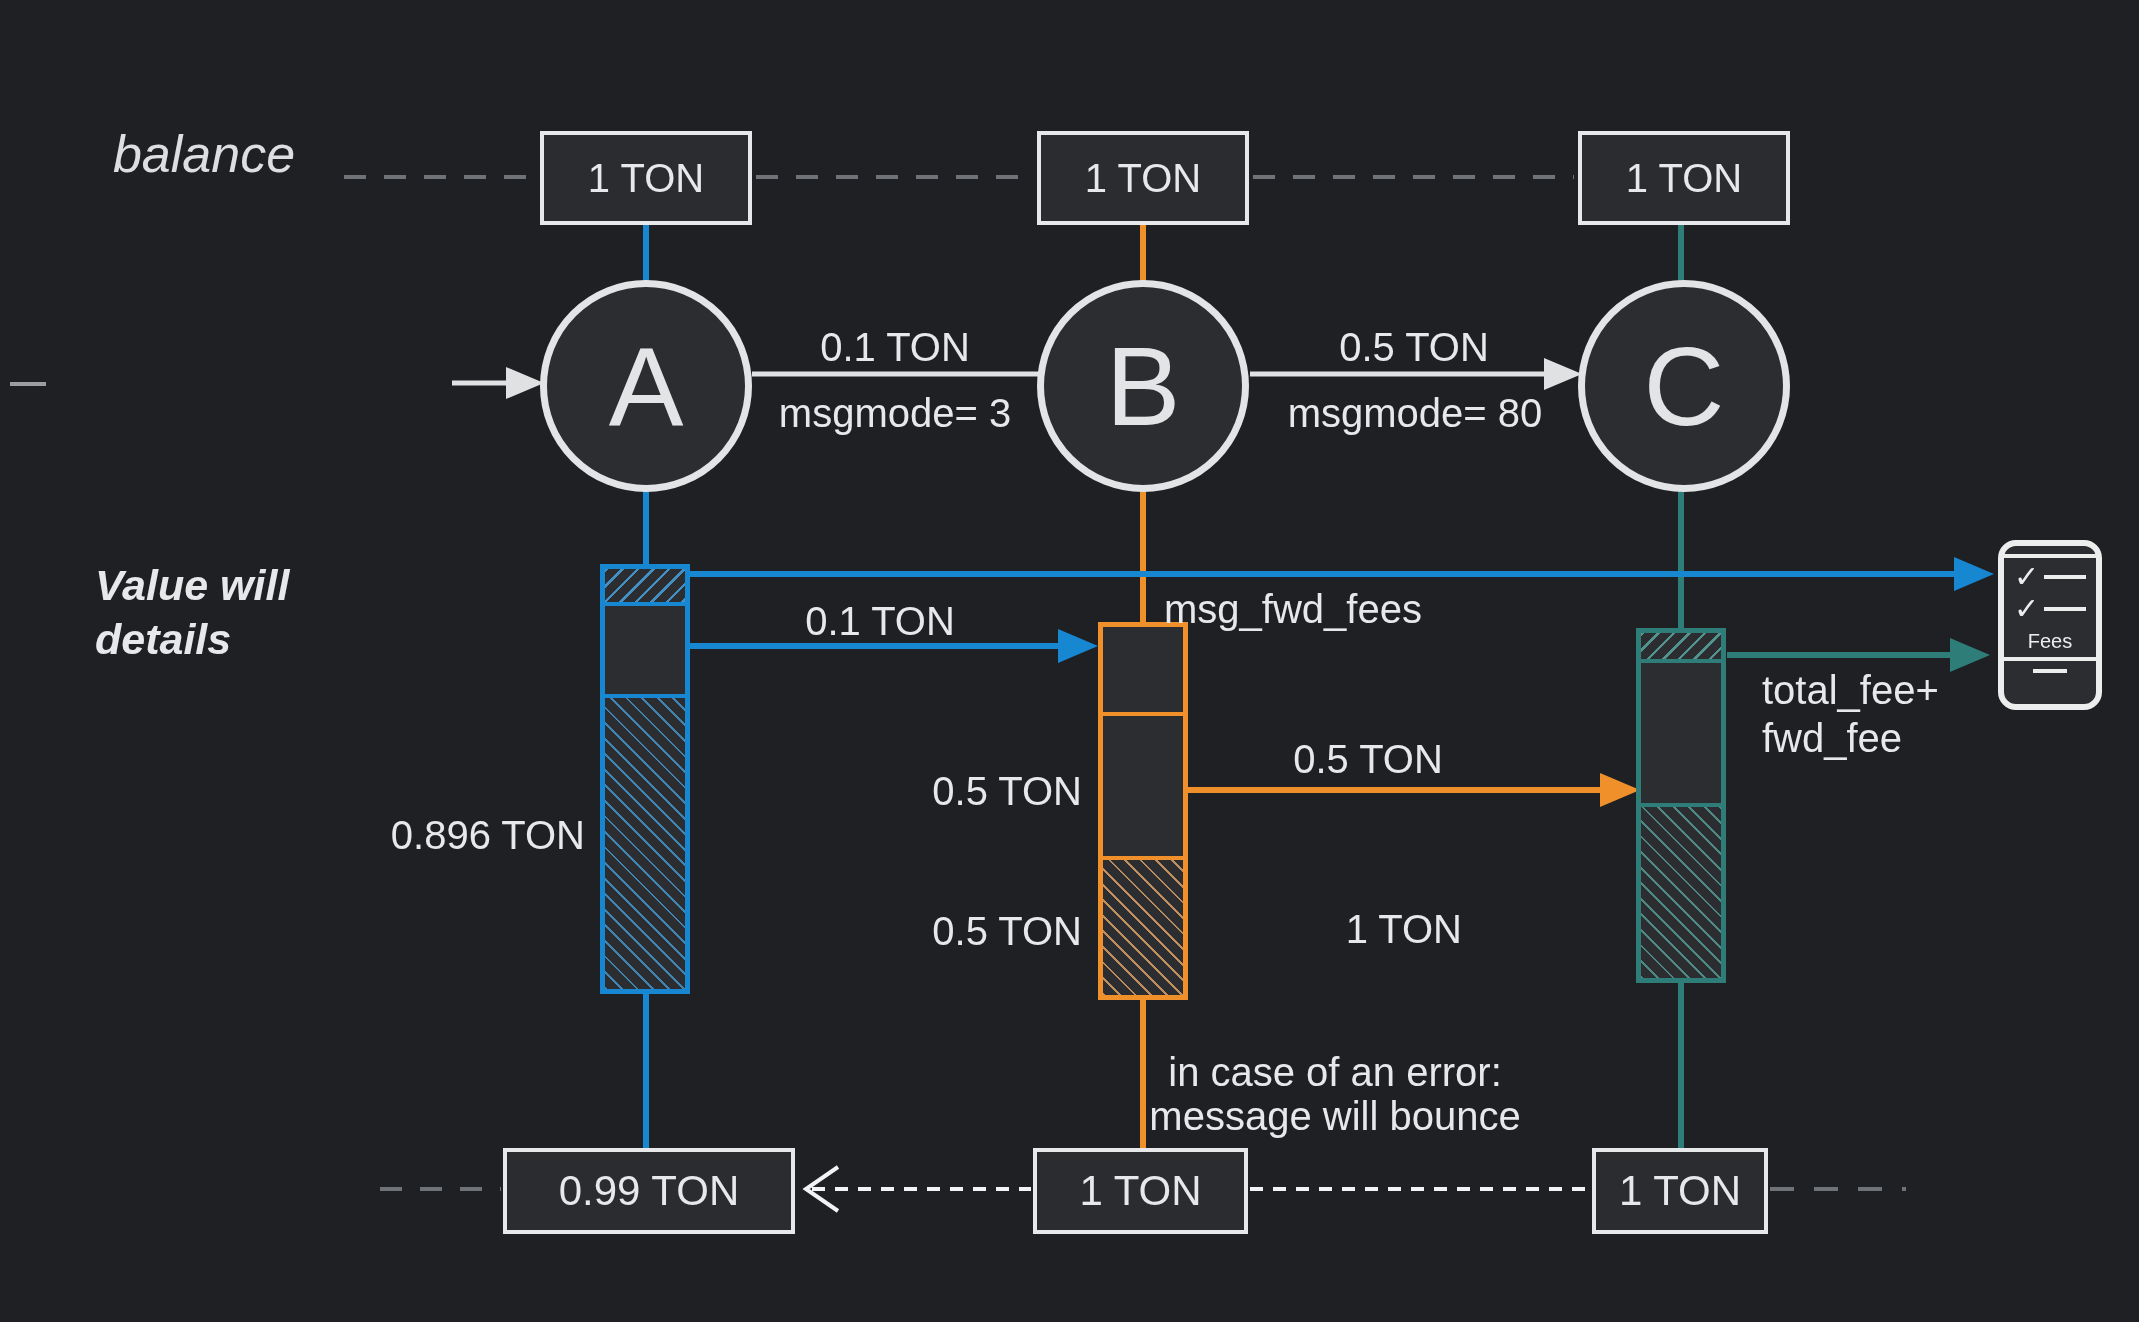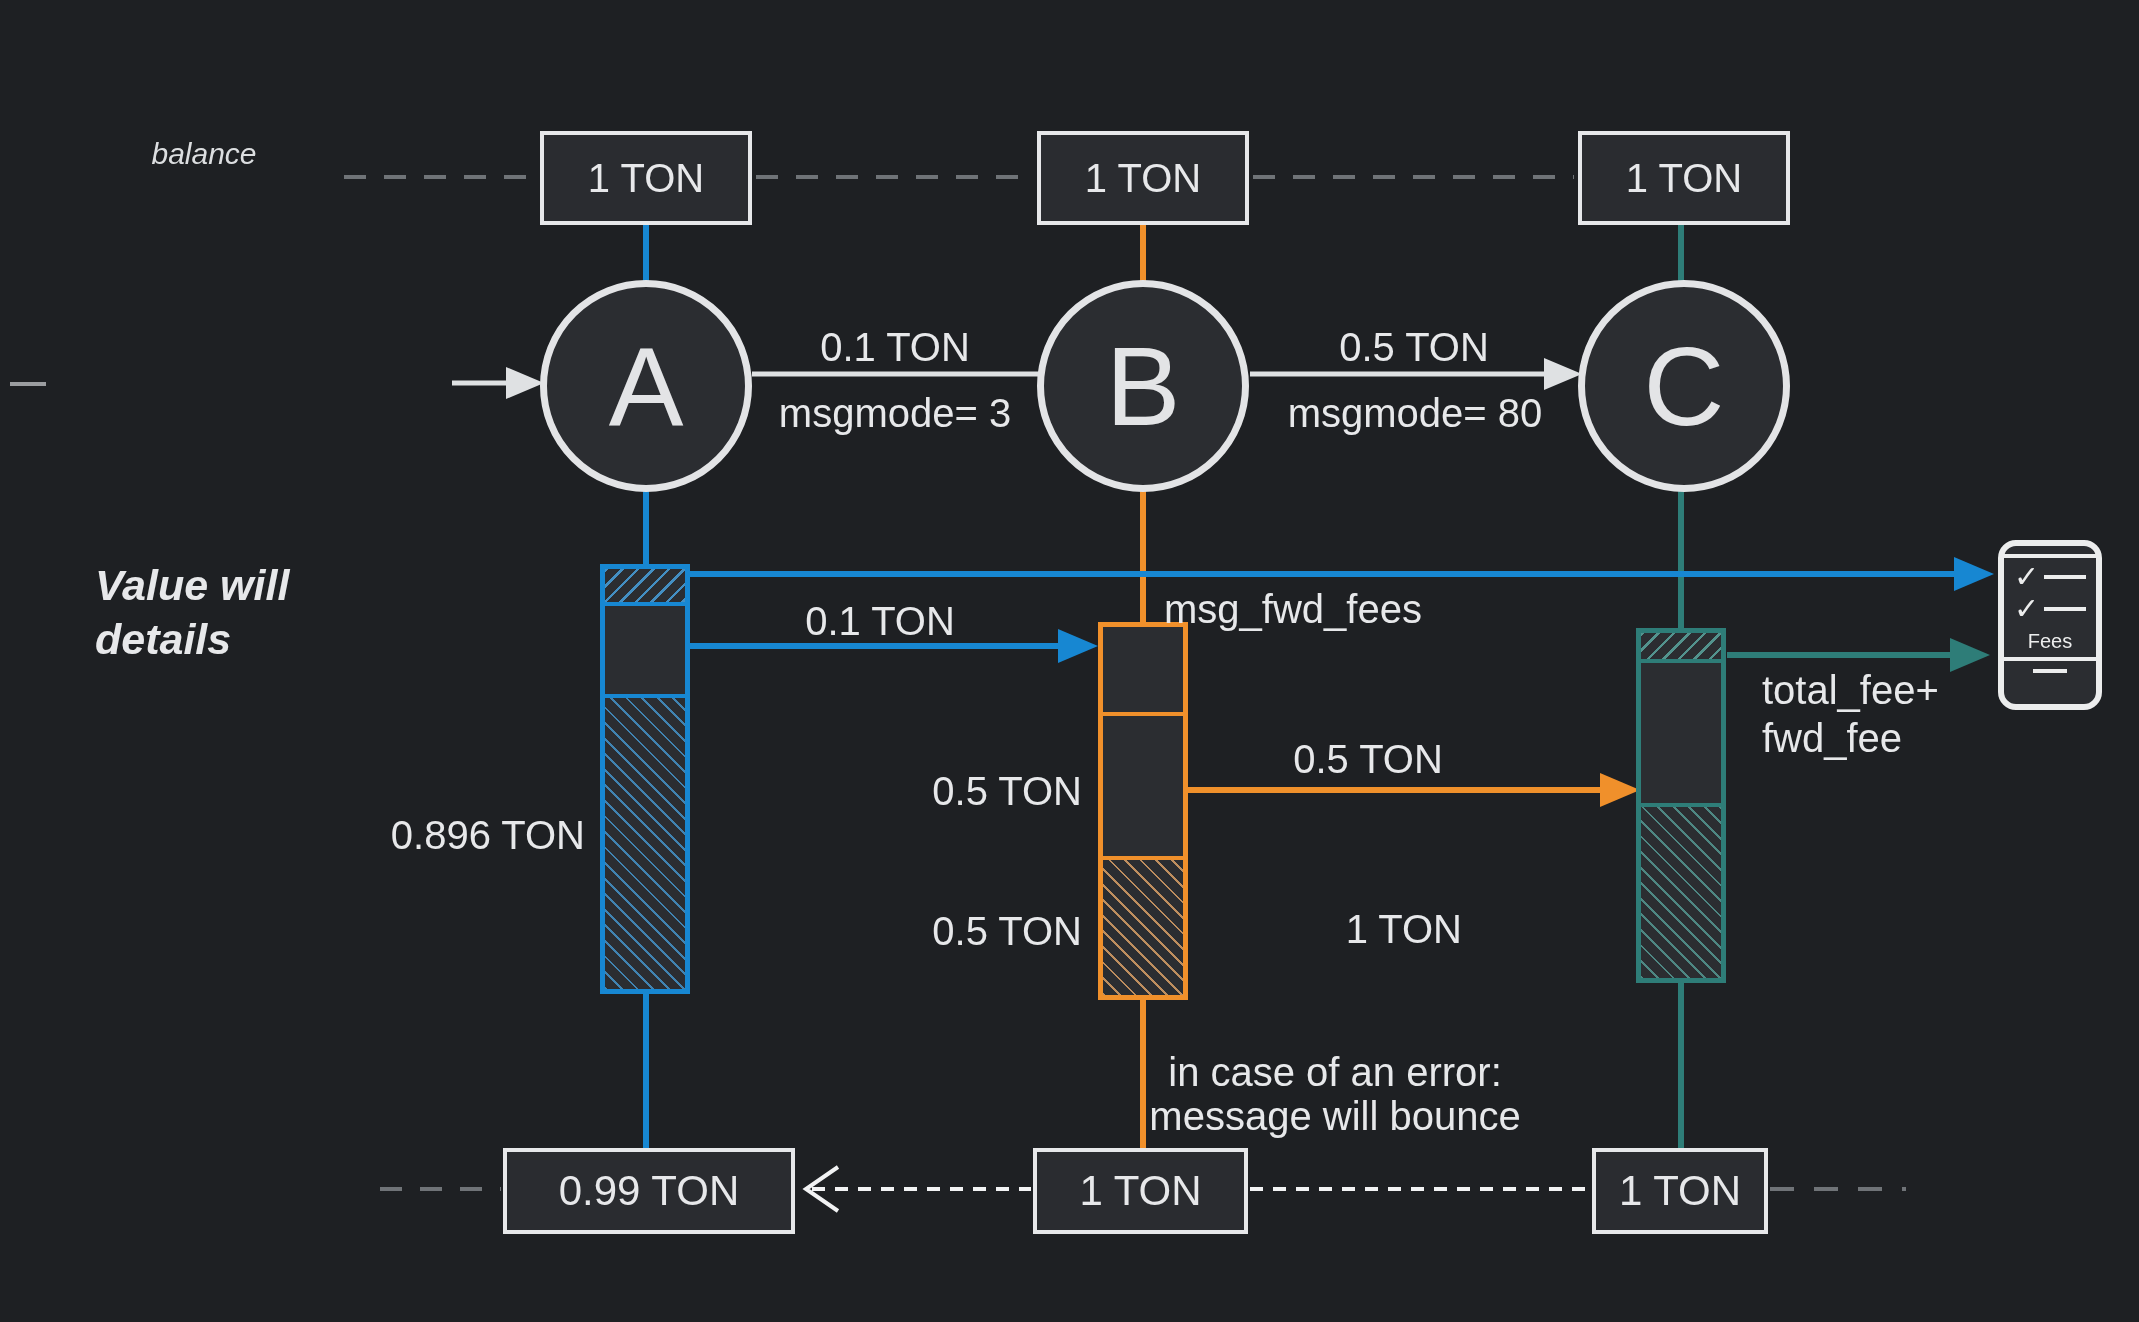--- a/index.html
+++ b/index.html
@@ -117,21 +117,21 @@
     <polygon points="1990,655 1950,638 1950,672" fill="#2e7d78"></polygon>
 
     <line x1="380" y1="1189" x2="501" y2="1189" stroke="#6f7377" stroke-width="4" stroke-dasharray="22 18"></line>
     <line x1="1770" y1="1189" x2="1906" y2="1189" stroke="#6f7377" stroke-width="4" stroke-dasharray="24 20"></line>
 
     <line x1="812" y1="1189" x2="1031" y2="1189" stroke="#f2f3f4" stroke-width="4" stroke-dasharray="13 10"></line>
     <polyline points="838,1167 806,1189 838,1211" fill="none" stroke="#f2f3f4" stroke-width="4"></polyline>
     <line x1="1250" y1="1189" x2="1590" y2="1189" stroke="#f2f3f4" stroke-width="4" stroke-dasharray="13 10"></line>
   </svg>
 
-  <div class="lbl center italic" style="left:88px;top:128px;width:232px;line-height:52px;font-size:30px;">
+  <div class="lbl center italic" style="left:88px;top:128px;width:232px;line-height:52px;font-size:52px;">
     <div>balance</div>
   </div>
 
   <div class="vbox top b-blue" style="left:540px;top:131px;">
       <span>1 TON</span>
     </div>
   <div class="vbox top b-orange" style="left:1037px;top:131px;">
       <span>1 TON</span>
     </div>
   <div class="vbox top b-teal" style="left:1578px;top:131px;">

